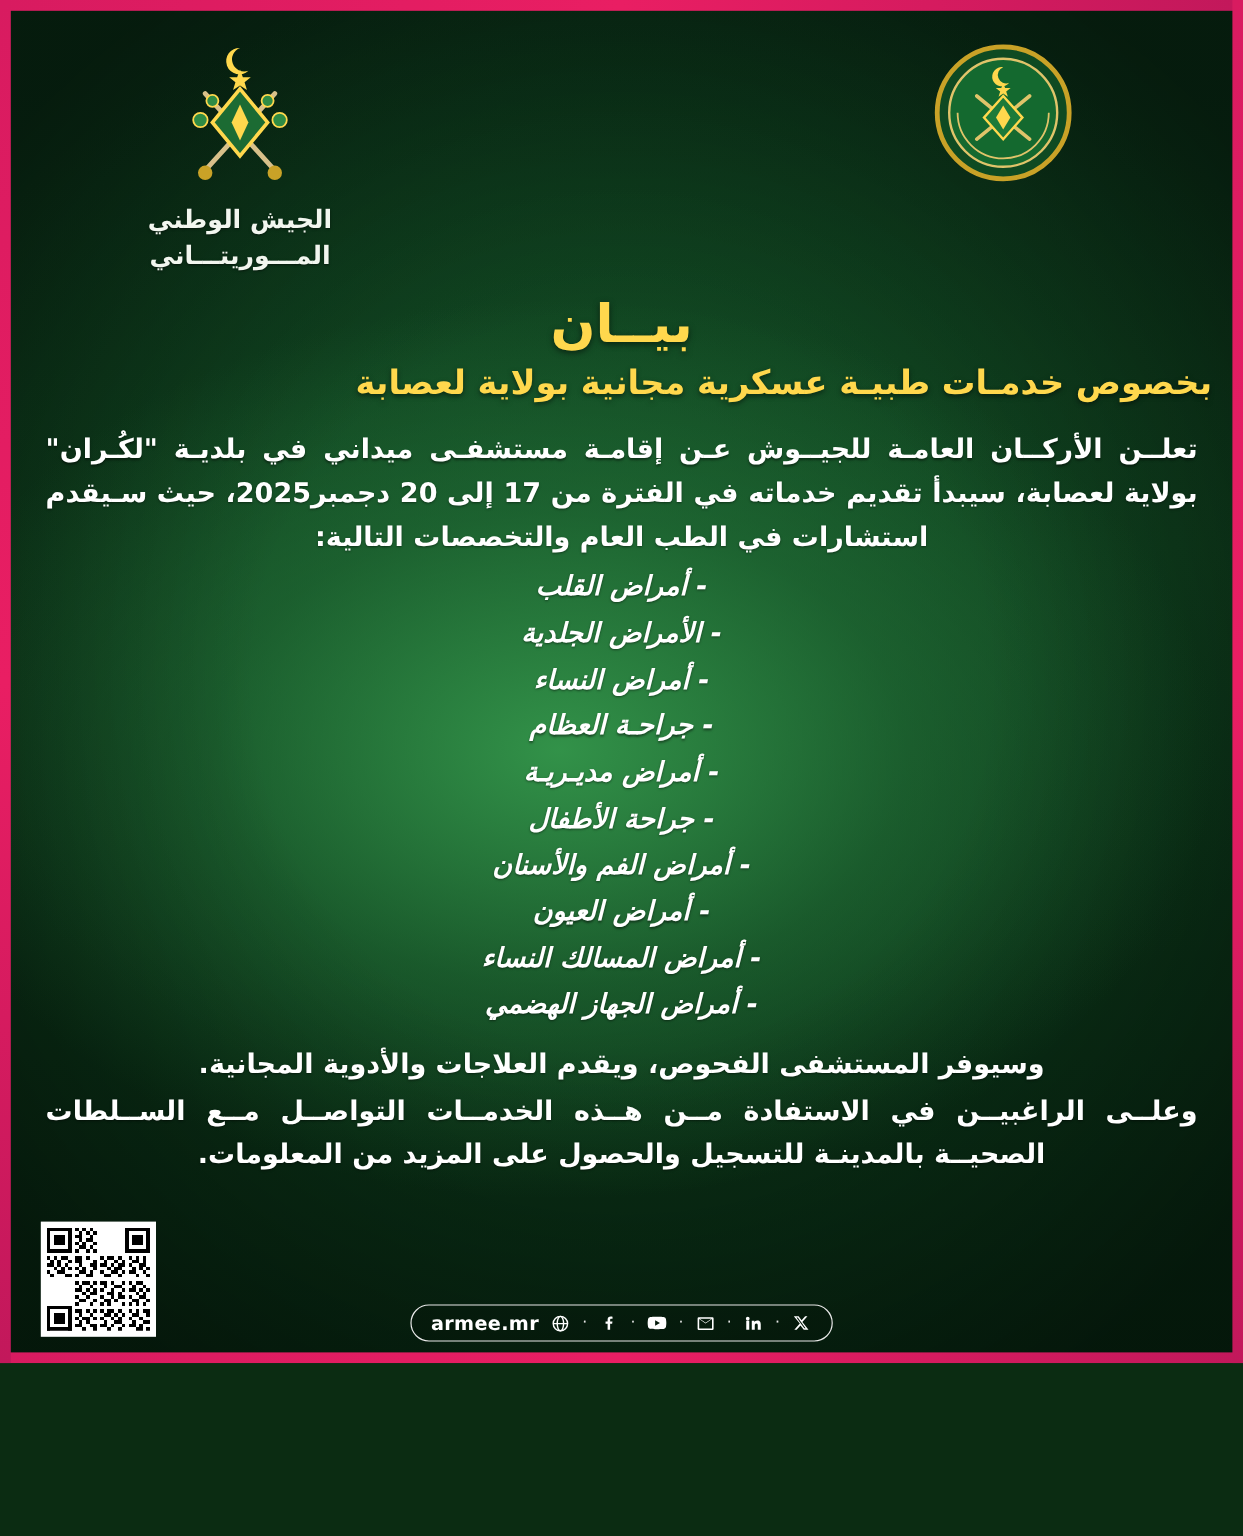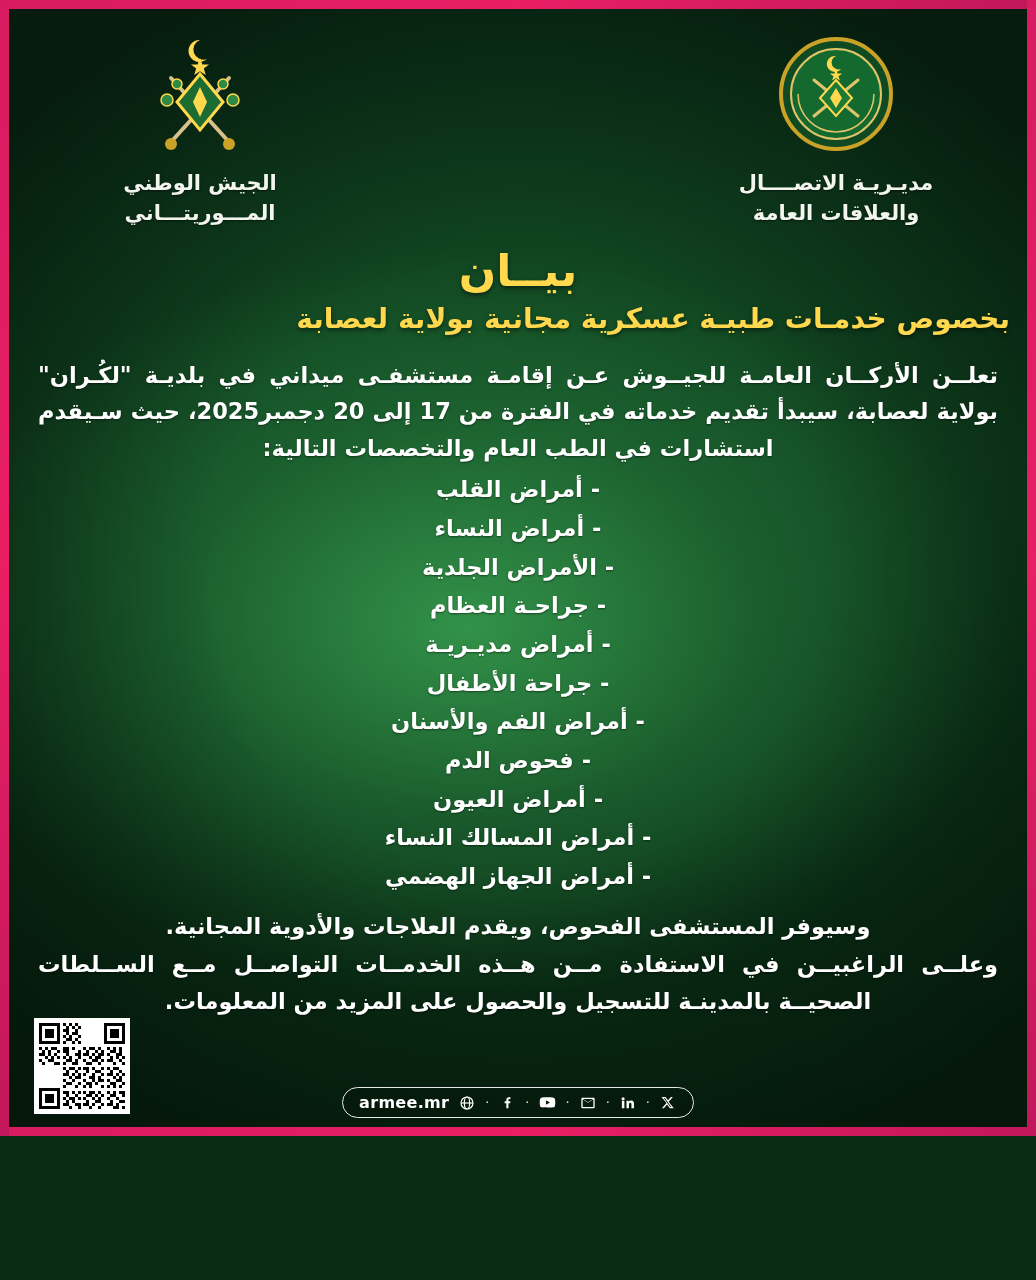--- a/index.html
+++ b/index.html
@@ -125,20 +125,21 @@
     text-align: justify;
     text-align-last: center;
     text-shadow: 0 1px 2px rgba(0,0,0,0.45);
   }
 
   .list {
     margin: 4px auto 12px auto;
     width: 960px;
     list-style: none;
     padding: 0;
+    font-style: italic;
   }
   .list li {
     color: #ffffff;
     font-size: 22.5px;
     font-weight: bold;
     line-height: 1.72;
     text-align: center;
     text-shadow: 0 1px 2px rgba(0,0,0,0.45);
   }
 
@@ -267,41 +268,36 @@
             <polygon points="58,33 59.6,37.4 64.2,37.4 60.5,40.2 61.9,44.6 58,41.9 54.1,44.6 55.5,40.2 51.8,37.4 56.4,37.4" fill="#ffd84d"></polygon>
             <g stroke="#e0c46a" stroke-width="3" stroke-linecap="round">
               <line x1="36" y1="80" x2="80" y2="44"></line>
               <line x1="80" y1="80" x2="36" y2="44"></line>
             </g>
             <polygon points="58,44 74,62 58,80 42,62" fill="#1c7a39" stroke="#ffd84d" stroke-width="2"></polygon>
             <polygon points="58,52 64,62 58,72 52,62" fill="#ffd84d"></polygon>
             <path d="M20 58 a38 38 0 0 0 76 0" fill="none" stroke="#e0c46a" stroke-width="1.5"></path>
           </svg>
         </div>
-        <div class="header-caption">
-          <div>مديـريـة الاتصــــال</div>
-          <div>والعلاقات العامة</div>
-        </div>
       </div>
     </div>
 
     <div class="title-main">بيــان</div>
     <div class="title-sub">بخصوص خدمـات طبيـة عسكرية مجانية بولاية لعصابة</div>
 
     <div class="body-text">تعلــن الأركــان العامـة للجيــوش عـن إقامـة مستشفـى ميداني في بلديـة "لكُـران" بولاية لعصابة، سيبدأ تقديم خدماته في الفترة من 17 إلى 20 دجمبر2025، حيث سـيقدم استشارات في الطب العام والتخصصات التالية:</div>
 
     <ul class="list">
       <li>- أمراض القلب</li>
+      <li>- الأمراض الجلدية</li>
       <li>- أمراض النساء</li>
-      <li>- الأمراض الجلدية</li>
       <li>- جراحـة العظام</li>
       <li>- أمراض مديـريـة</li>
       <li>- جراحة الأطفال</li>
       <li>- أمراض الفم والأسنان</li>
-      <li>- فحوص الدم</li>
       <li>- أمراض العيون</li>
       <li>- أمراض المسالك النساء</li>
       <li>- أمراض الجهاز الهضمي</li>
     </ul>
 
     <div class="closing">
       <p>وسيوفر المستشفى الفحوص، ويقدم العلاجات والأدوية المجانية.</p>
       <p>وعلــى الراغبيــن في الاستفادة مــن هــذه الخدمــات التواصــل مــع الســلطات الصحيــة بالمدينـة للتسجيل والحصول على المزيد من المعلومات.</p>
     </div>
   </div>

